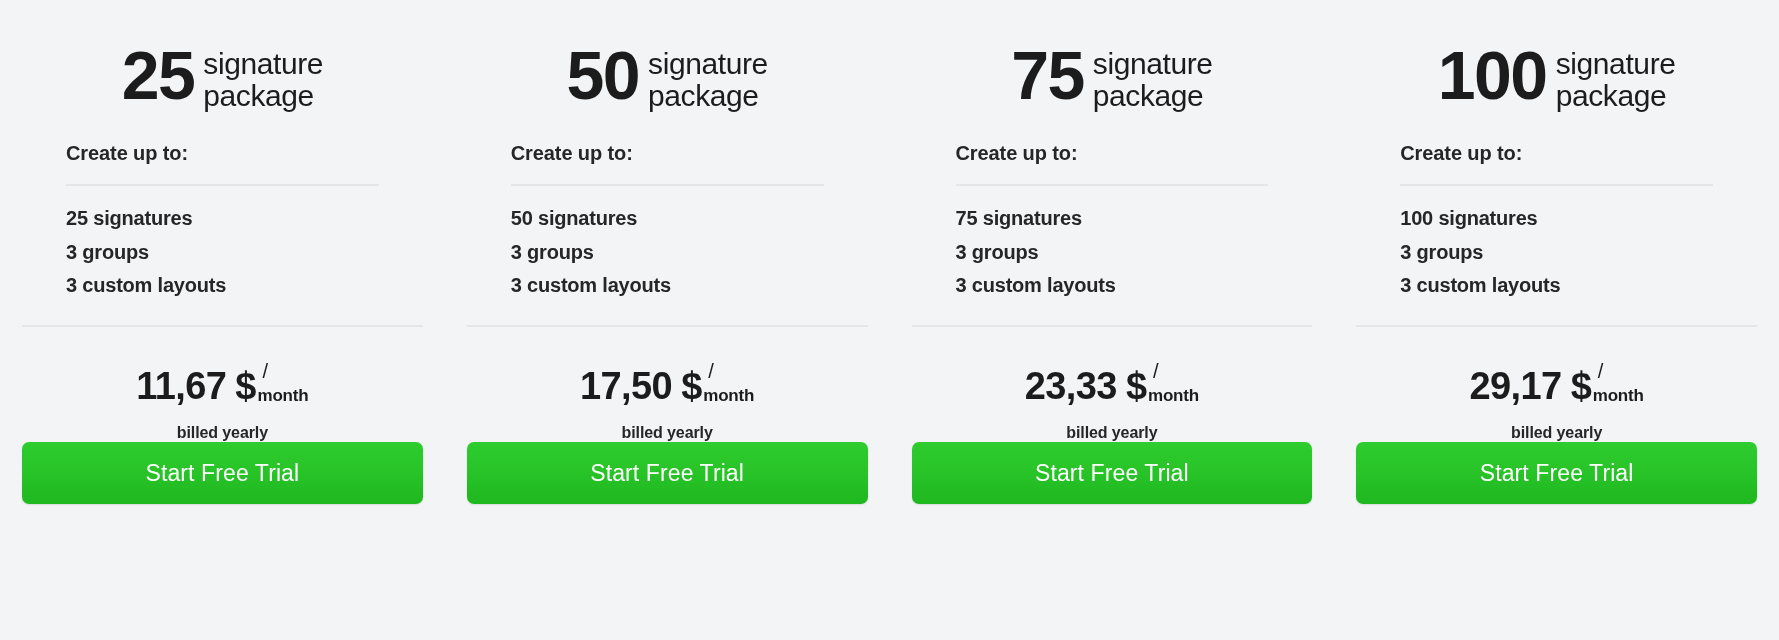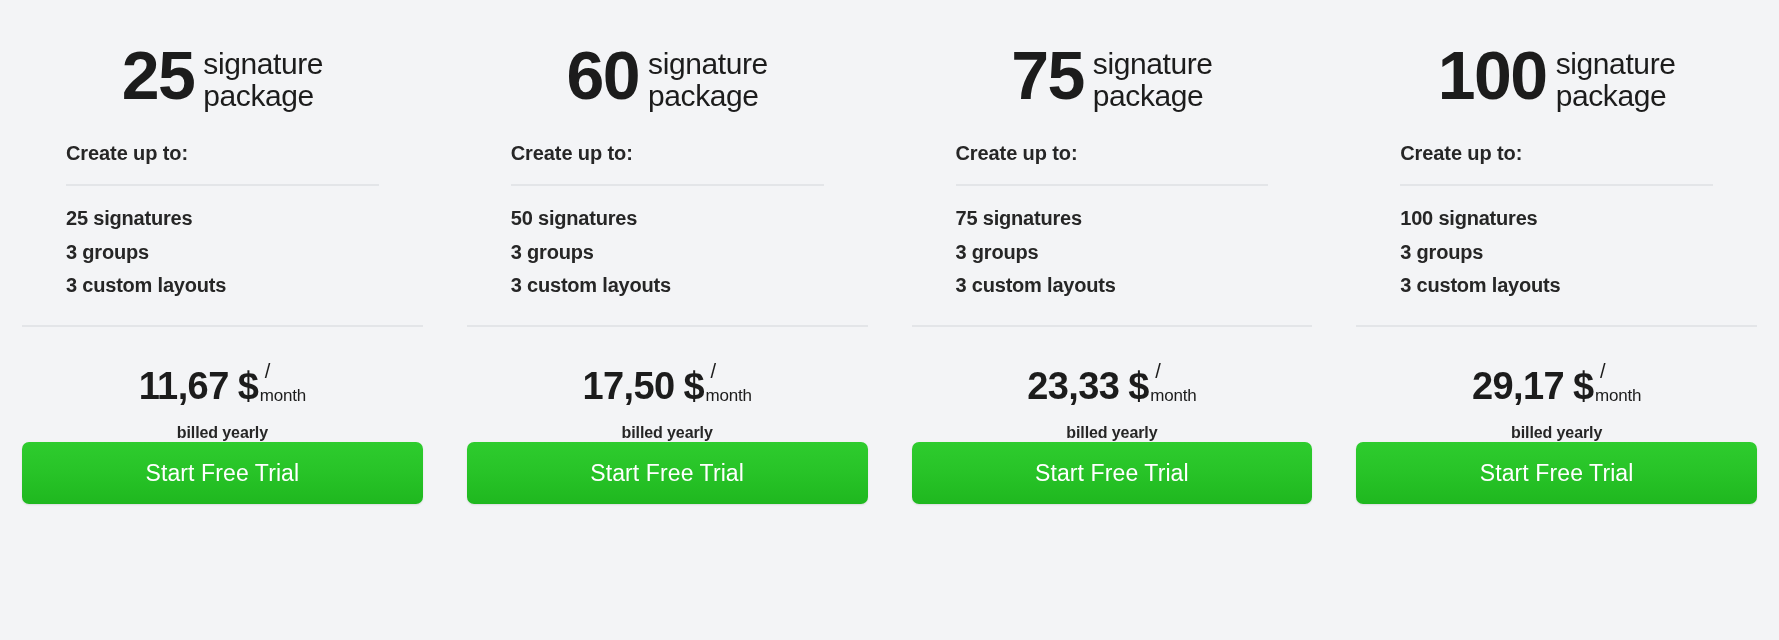--- a/index.html
+++ b/index.html
@@ -140,21 +140,21 @@
   .price-slash {
     font-size: 20px;
     font-weight: 500;
     line-height: 1;
     color: #1c1c1c;
     padding-left: 5px;
   }
 
   .price-unit {
     font-size: 17px;
-    font-weight: 400;
+    font-weight: 700;
     line-height: 1;
     margin-top: 6px;
     color: #1c1c1c;
     letter-spacing: -0.2px;
   }
 
   .billing-note {
     margin-top: 19px;
     text-align: center;
     font-size: 16px;
@@ -224,21 +224,21 @@
 
     <div class="billing-note">billed yearly</div>
 
     <div class="cta-wrap">
       <button class="cta-button">Start Free Trial</button>
     </div>
   </div>
 
   <div class="plan-card">
     <div class="plan-heading">
-      <span class="plan-count">60</span>
+      <span class="plan-count">50</span>
       <span class="plan-title">
         <span>signature</span><br>
         <span>package</span>
       </span>
     </div>
 
     <div class="create-block">
       <div class="create-label">Create up to:</div>
       <div class="divider-short"></div>
     </div>

